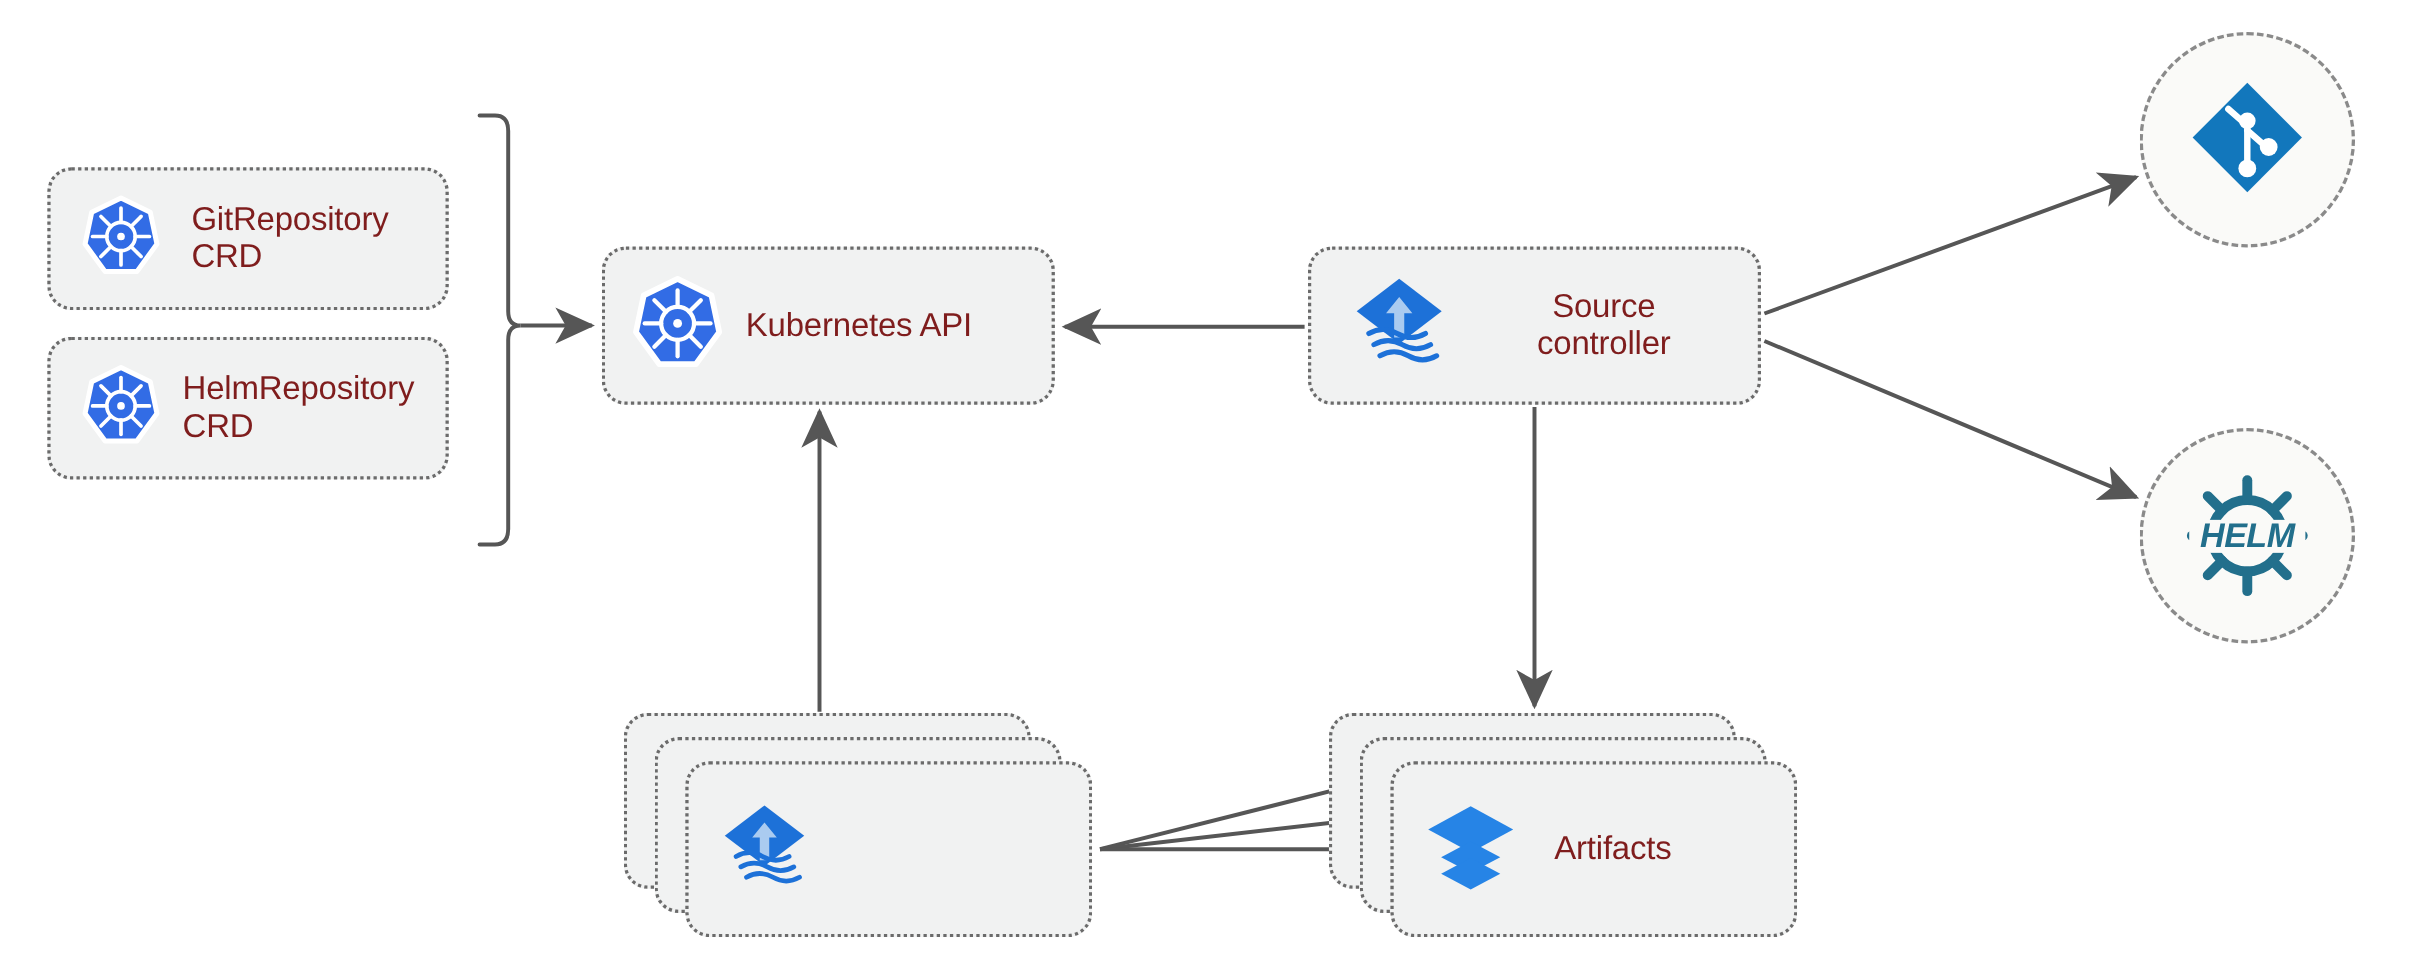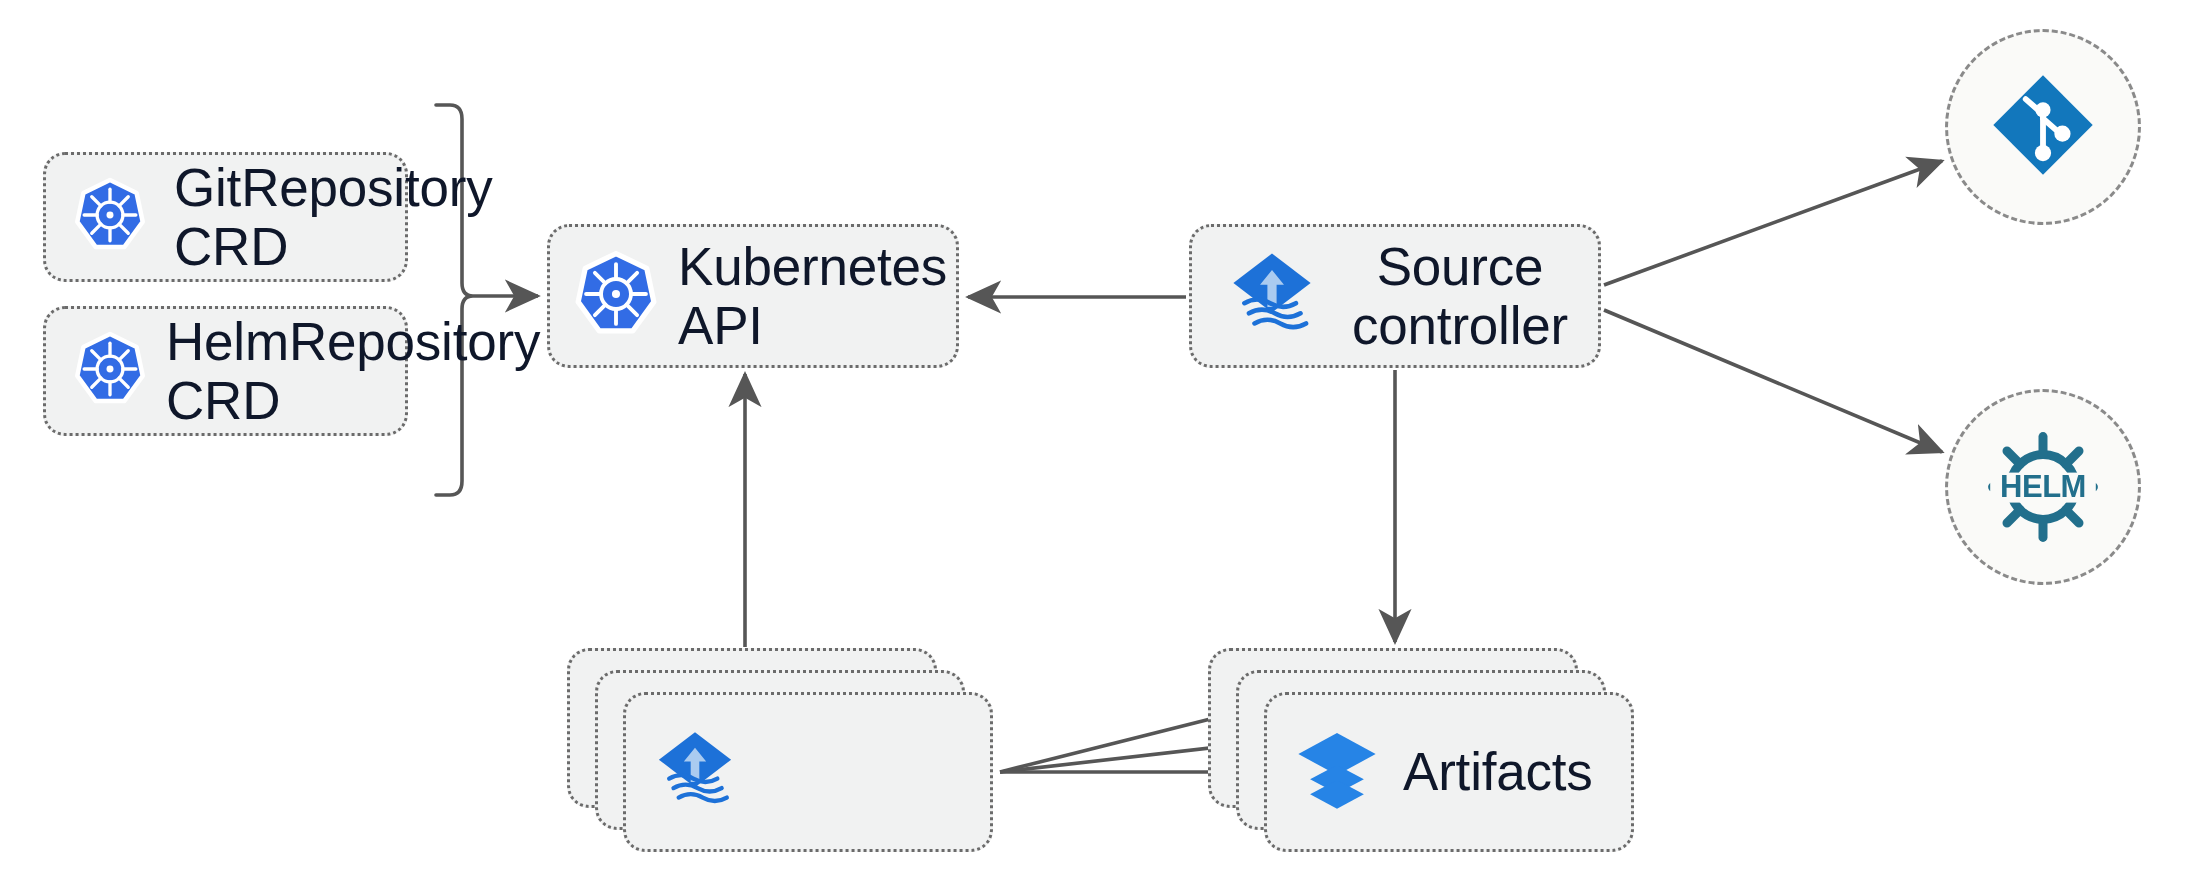--- a/index.html
+++ b/index.html
@@ -11,22 +11,22 @@
     position:absolute;
     background:#f1f2f2;
     border:3px dotted #6b6b6b;
     border-radius:22px;
     box-sizing:border-box;
     display:flex;align-items:center;
     gap:26px;
     padding:0 26px;
   }
   .card .lbl{
-    color:#0f172a;
-    font-size:53px;
+    color:#7f1d1d;
+    font-size:30px;
     line-height:1.12;
     white-space:pre-line;
     letter-spacing:-0.2px;
   }
   .card-ghost{
     position:absolute;
     background:#f1f2f2;
     border:3px dotted #6b6b6b;
     border-radius:22px;
     box-sizing:border-box;
@@ -175,21 +175,21 @@
           <path d="M20 60 Q34 52 48 60 Q62 68 76 60"></path>
           <path d="M25 71 Q39 63 53 71 Q67 79 81 71"></path>
           <path d="M31 82 Q45 74 59 82 Q73 90 87 82"></path>
         </g>
       </svg>
     </span>
   </div>
 
   <div class="card-ghost" style="left:1208px;top:648px;width:370px;height:160px;"></div>
   <div class="card-ghost" style="left:1236px;top:670px;width:370px;height:160px;"></div>
-  <div class="card" style="left:1264px;top:692px;width:370px;height:160px;padding:0 28px;gap:24px;">
+  <div class="card" style="left:1264px;top:692px;width:370px;height:160px;padding:0 28px;gap:34px;">
     <span class="ico">
       <svg width="84" height="84" viewBox="0 0 100 100">
         <path d="M50 6 L96 31 L50 56 L4 31 Z" fill="#2684E6"></path>
         <path d="M50 44 L82 61 L50 78 L18 61 Z" fill="#2684E6"></path>
         <path d="M50 62 L82 79 L50 96 L18 79 Z" fill="#2684E6"></path>
       </svg>
     </span>
     <span class="lbl">Artifacts</span>
   </div>
 
@@ -203,21 +203,21 @@
           <line x1="34" y1="26" x2="50" y2="40"></line>
           <circle cx="50" cy="76" r="7.5" stroke="none"></circle>
           <circle cx="50" cy="36" r="7" stroke="none"></circle>
           <circle cx="68" cy="58" r="7.5" stroke="none"></circle>
         </g>
       </svg>
     </span>
   </div>
 
   <div class="circle" style="left:1945px;top:389px;width:196px;height:196px;">
-    <span class="ico" style="position:relative;width:120px;height:120px;">
+    <span class="ico" style="position:relative;width:120px;height:120px;font-style:italic;">
       <svg width="120" height="120" viewBox="0 0 100 100" style="position:absolute;left:0;top:0;">
         <g stroke="#226F8C" stroke-width="7.5" fill="none" stroke-linecap="round">
           <circle cx="50" cy="50" r="27"></circle>
           <line x1="50" y1="8" x2="50" y2="23"></line>
           <line x1="50" y1="77" x2="50" y2="92"></line>
           <line x1="8" y1="50" x2="23" y2="50"></line>
           <line x1="77" y1="50" x2="92" y2="50"></line>
           <line x1="20" y1="20" x2="31" y2="31"></line>
           <line x1="69" y1="69" x2="80" y2="80"></line>
           <line x1="80" y1="20" x2="69" y2="31"></line>

